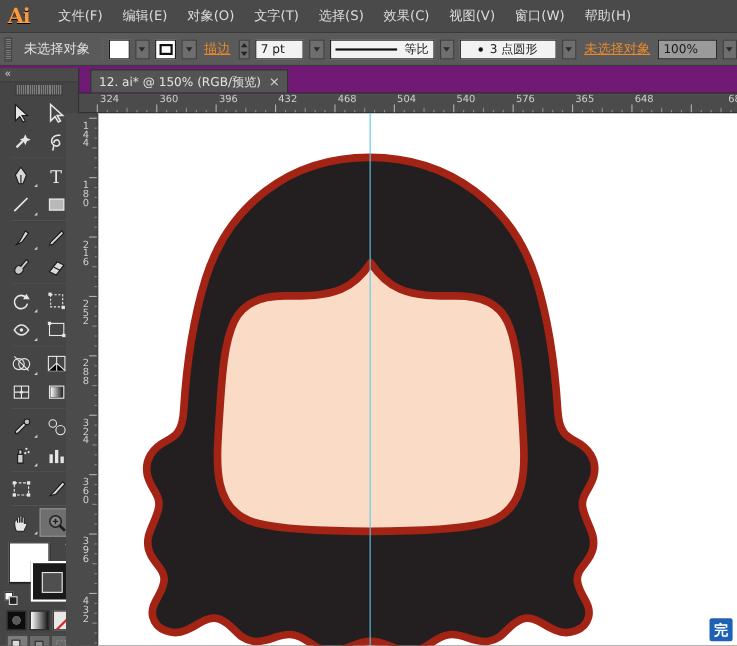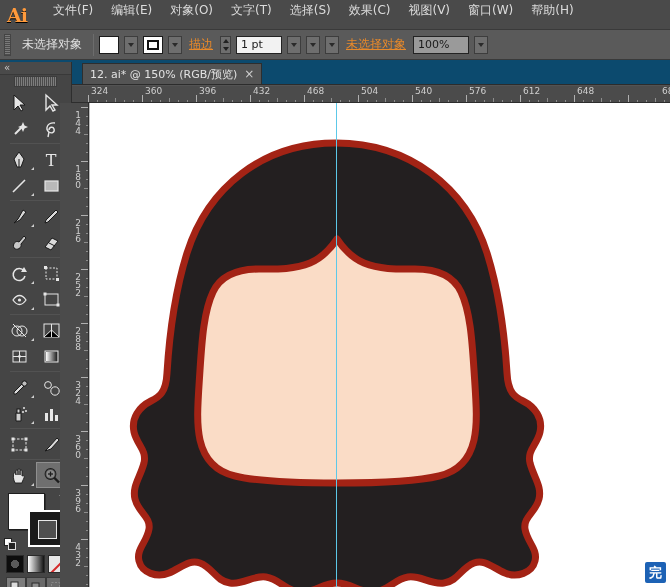--- a/index.html
+++ b/index.html
@@ -23,21 +23,21 @@
   }
   .ai-logo {
     width: 34px; height: 30px;
     display: flex; align-items: center; justify-content: center;
     font-weight: bold; font-size: 19px;
     font-family: "DejaVu Serif", "Liberation Serif", serif;
     color: #ff9a3c;
     letter-spacing: -1px;
     text-shadow: 0 1px 0 #000;
   }
-  .menu-items { display: flex; height: 30px; margin-left: 10px; }
+  .menu-items { display: flex; align-items: center; height: 30px; margin-left: 10px; }
   .menu-item {
     padding: 3px 9px; font-size: 12px; color: #dcdcdc;
     cursor: default; white-space: nowrap; line-height: 15px;
   }
   .menubar-right {
     margin-left: auto; display: flex; align-items: center; height: 30px;
     padding-right: 4px; gap: 5px;
   }
   .mb-sep { width: 1px; height: 20px; background: #3c3c3c; border-right: 1px solid #5d5d5d; }
   .br-btn {
@@ -112,21 +112,21 @@
   .field.w-weight { width: 46px; justify-content: flex-start; }
   .field.w-profile { width: 100px; justify-content: space-between; gap: 4px; }
   .field.w-brush { width: 92px; justify-content: center; gap: 6px; }
   .field.w-opacity { width: 56px; background: #9a9a9a; color:#1a1a1a; }
   .profile-line { display:block; width: 56px; height: 0; border-top: 2px solid #111; }
   .brush-dot { display:block; width:4px;height:4px;border-radius:50%;background:#111; }
 
   
   .tabbar {
     position: absolute; left: 0; top: 60px; width: 670px; height: 25px;
-    background: #0c4a6e; border-bottom: 1px solid #2c2c2c;
+    background: #701a75; border-bottom: 1px solid #2c2c2c;
   }
   .doc-tab {
     position: absolute; left: 82px; top: 3px; height: 21px;
     background: #545454; border: 1px solid #2e2e2e; border-bottom: none;
     display: flex; align-items: center; gap: 7px; padding: 0 7px;
     font-size: 11px; color: #e2e2e2; white-space: nowrap;
   }
   .tab-close { font-size: 12px; color: #cfcfcf; line-height: 11px; }
 
   
@@ -300,29 +300,37 @@
     <div class="mini-drop">
       <div class="caret-dn"></div>
     </div>
 
     <div class="link-label">描边</div>
 
     <div class="spin">
       <b class="up"></b>
         <b class="dn"></b>
     </div>
-    <div class="field w-weight">1 pt</div>
+    <div class="field w-weight">7 pt</div>
     <div class="mini-drop">
       <div class="caret-dn"></div>
     </div>
 
+    <div class="field w-profile">
+      <span class="profile-line"></span>
+      <span>等比</span>
+    </div>
     <div class="mini-drop">
       <div class="caret-dn"></div>
     </div>
 
+    <div class="field w-brush">
+      <span class="brush-dot"></span>
+      <span>3 点圆形</span>
+    </div>
     <div class="mini-drop">
       <div class="caret-dn"></div>
     </div>
 
     <div class="link-label">未选择对象</div>
     <div class="field w-opacity">100%</div>
     <div class="mini-drop">
       <div class="caret-dn"></div>
     </div>
   </div>
@@ -799,21 +807,21 @@
       <div class="rh-tick" style="left: 376px; height: 3px; top: 14px;"></div>
       <div class="rh-tick" style="left: 385px; height: 3px; top: 14px;"></div>
       <div class="rh-tick maj" style="left: 394px;"></div>
       <div class="rh-lab" style="left: 397px;">576</div>
       <div class="rh-tick" style="left: 403px; height: 3px; top: 14px;"></div>
       <div class="rh-tick" style="left: 412px; height: 3px; top: 14px;"></div>
       <div class="rh-tick" style="left: 421px; height: 5px; top: 12px;"></div>
       <div class="rh-tick" style="left: 430px; height: 3px; top: 14px;"></div>
       <div class="rh-tick" style="left: 439px; height: 3px; top: 14px;"></div>
       <div class="rh-tick maj" style="left: 448px;"></div>
-      <div class="rh-lab" style="left: 451px;">612</div>
+      <div class="rh-lab" style="left: 451px;">365</div>
       <div class="rh-tick" style="left: 457px; height: 3px; top: 14px;"></div>
       <div class="rh-tick" style="left: 466px; height: 3px; top: 14px;"></div>
       <div class="rh-tick" style="left: 475px; height: 5px; top: 12px;"></div>
       <div class="rh-tick" style="left: 484px; height: 3px; top: 14px;"></div>
       <div class="rh-tick" style="left: 493px; height: 3px; top: 14px;"></div>
       <div class="rh-tick maj" style="left: 502px;"></div>
       <div class="rh-lab" style="left: 505px;">648</div>
       <div class="rh-tick" style="left: 511px; height: 3px; top: 14px;"></div>
       <div class="rh-tick" style="left: 520px; height: 3px; top: 14px;"></div>
       <div class="rh-tick" style="left: 529px; height: 5px; top: 12px;"></div>

